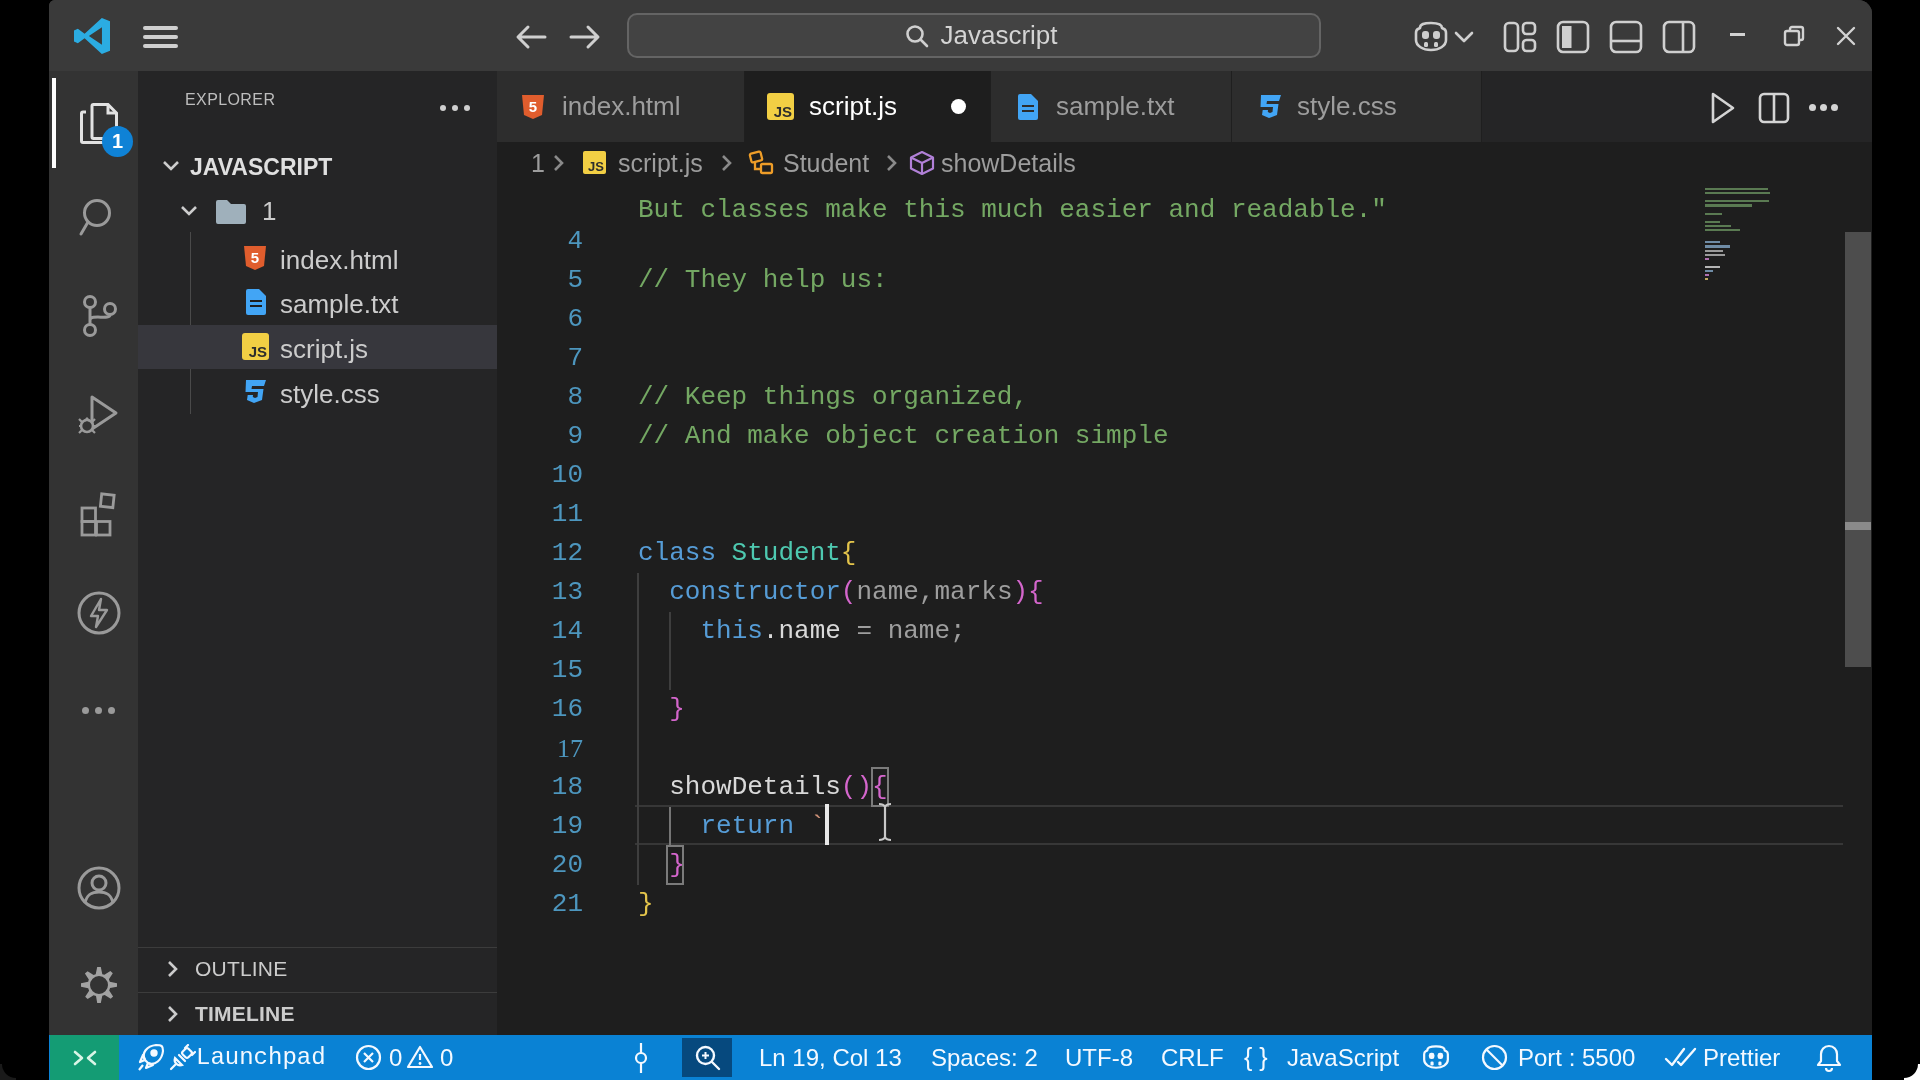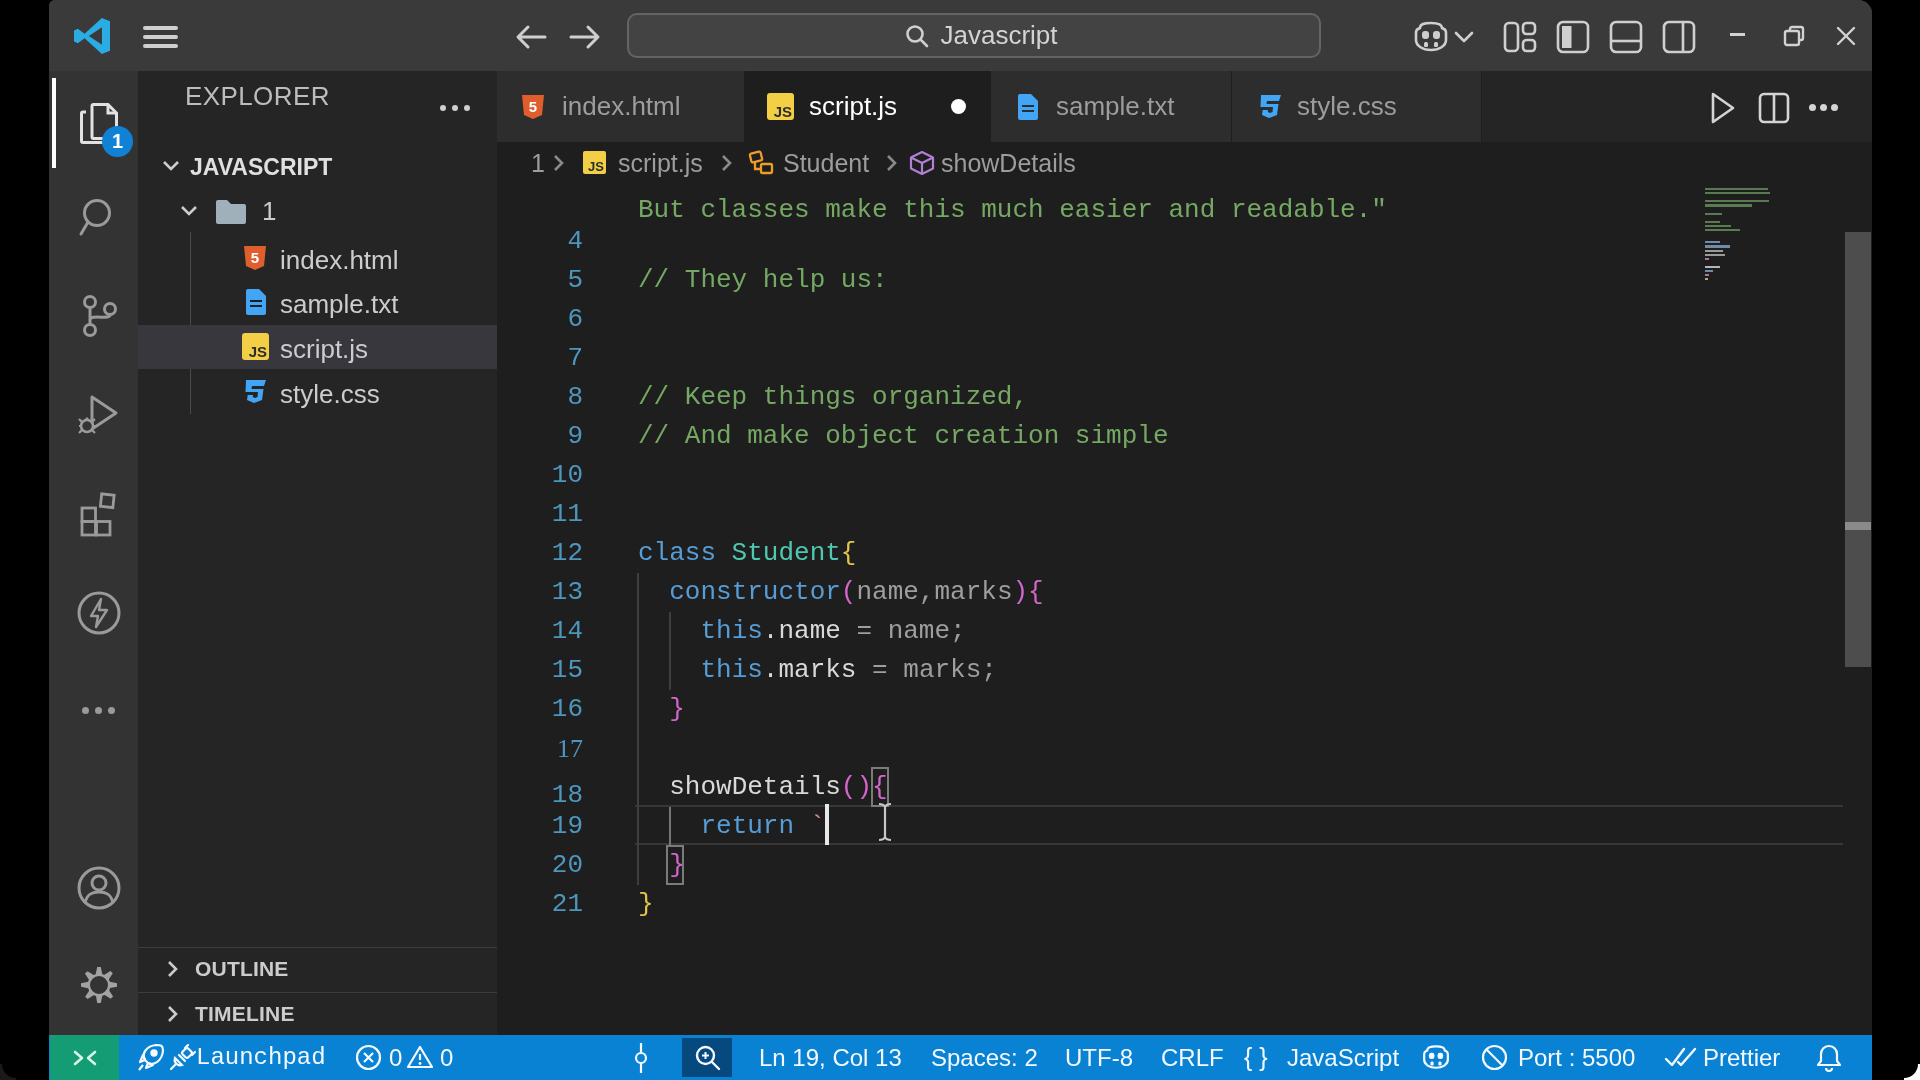--- a/index.html
+++ b/index.html
@@ -144,21 +144,21 @@
         <circle cx="24" cy="24" r="20" stroke="#9a9a9a" stroke-width="3" fill="none"></circle>
         <circle cx="24" cy="19" r="7" stroke="#9a9a9a" stroke-width="3" fill="none"></circle>
         <path d="M10 39 C12 30 17 28 24 28 C31 28 36 30 38 39" stroke="#9a9a9a" stroke-width="3" fill="none"></path>
       </svg>
       <svg class="aicon" style="top:890px;" viewBox="0 0 48 48">
         <path transform="scale(3)" fill="#a2a2a2" fill-rule="evenodd" d="M9.1 4.4L8.6 2H7.4l-.5 2.4-.7.3-2-1.3-.9.8 1.3 2-.2.7-2.4.5v1.2l2.4.5.3.8-1.3 2 .8.8 2-1.3.8.3.4 2.3h1.2l.5-2.4.8-.3 2 1.3.8-.8-1.3-2 .3-.8 2.3-.4V7.4l-2.4-.5-.3-.8 1.3-2-.8-.8-2 1.3-.7-.2zM8 11a3 3 0 110-6 3 3 0 010 6z"></path>
       </svg>
     </div>
     <div id="actind"></div>
     <div id="sidebar">
-      <div class="abs" style="left:47px;top:10px;font-size:26px;color:#bdbdbd;letter-spacing:0.4px;">EXPLORER</div>
+      <div class="abs" style="left:47px;top:20px;font-size:16px;color:#bdbdbd;letter-spacing:0.4px;">EXPLORER</div>
       <div class="abs" style="left:302px;top:34px;width:6px;height:6px;border-radius:50%;background:#cfcfcf;"></div>
       <div class="abs" style="left:314px;top:34px;width:6px;height:6px;border-radius:50%;background:#cfcfcf;"></div>
       <div class="abs" style="left:326px;top:34px;width:6px;height:6px;border-radius:50%;background:#cfcfcf;"></div>
       <svg class="abs" style="left:23px;top:87px;" width="20" height="16" viewBox="0 0 20 16">
         <path d="M3 4 L10 11 L17 4" stroke="#cccccc" stroke-width="2.6" fill="none"></path>
       </svg>
       <div class="abs" style="left:52px;top:83px;font-size:23px;font-weight:bold;color:#e0e0e0;">JAVASCRIPT</div>
       <svg class="abs" style="left:41px;top:132px;" width="20" height="16" viewBox="0 0 20 16">
         <path d="M3 4 L10 11 L17 4" stroke="#cccccc" stroke-width="2.6" fill="none"></path>
       </svg>
@@ -183,21 +183,21 @@
       </div>
       <div class="abs" style="left:142px;top:263px;font-size:26px;color:#cccccc;">script.js</div>
       <svg class="abs" style="left:104px;top:307px;" width="26" height="28" viewBox="0 0 26 28">
         <path d="M4 2 H24 L22 8 H10 L9.5 11 H21.5 L20 22 L12 25 L5 22 L5.7 17 H11 L10.8 19 L13 20 L15.5 19 L16 14 H3.5 Z" fill="#42a5f5"></path>
       </svg>
       <div class="abs" style="left:142px;top:308px;font-size:26px;color:#cccccc;">style.css</div>
       <div class="abs" style="left:0px;top:876px;width:359px;height:1px;background:#3c3c3c;"></div>
       <svg class="abs" style="left:27px;top:888px;" width="16" height="20" viewBox="0 0 16 20">
         <path d="M4 3 L11 10 L4 17" stroke="#cccccc" stroke-width="2.6" fill="none"></path>
       </svg>
-      <div class="abs" style="left:57px;top:886px;font-size:21px;font-weight:bold;color:#cccccc;letter-spacing:0.2px;">OUTLINE</div>
+      <div class="abs" style="left:57px;top:886px;font-size:21px;font-weight:normal;color:#cccccc;letter-spacing:0.2px;">OUTLINE</div>
       <div class="abs" style="left:0px;top:921px;width:359px;height:1px;background:#3c3c3c;"></div>
       <svg class="abs" style="left:27px;top:933px;" width="16" height="20" viewBox="0 0 16 20">
         <path d="M4 3 L11 10 L4 17" stroke="#cccccc" stroke-width="2.6" fill="none"></path>
       </svg>
       <div class="abs" style="left:57px;top:931px;font-size:21px;font-weight:bold;color:#cccccc;letter-spacing:0.2px;">TIMELINE</div>
     </div>
     <div id="tabsbar">
       <div class="tab" style="left:0;width:248px;">
         <svg style="margin-left:23px;" width="26" height="28" viewBox="0 0 26 28">
           <path d="M2 2 H24 L22 22 L13 26 L4 22 Z" fill="#e05d2d"></path>
@@ -285,25 +285,24 @@
       <div class="cl" style="top:234px;"><span class="c-com">// And make object creation simple</span></div>
       <div class="gut" style="top:273px;">10</div>
       <div class="gut" style="top:312px;">11</div>
       <div class="gut" style="top:351px;">12</div>
       <div class="cl" style="top:351px;"><span class="c-kw">class</span><span class="c-cls"> Student</span><span class="c-gold">{</span></div>
       <div class="gut" style="top:390px;">13</div>
       <div class="cl" style="top:390px;">  <span class="c-kw">constructor</span><span class="c-pink">(</span><span class="c-gray">name,marks</span><span class="c-pink">){</span></div>
       <div class="gut" style="top:429px;">14</div>
       <div class="cl" style="top:429px;">    <span class="c-kw">this</span><span class="c-wht">.name</span><span class="c-gray"> = name;</span></div>
       <div class="gut" style="top:468px;">15</div>
-      <div class="cl" style="top:468px;">    <span class="c-kw">this</span><span class="c-wht">.marks</span><span class="c-gray"> = marks;</span></div>
       <div class="gut" style="top:507px;">16</div>
       <div class="cl" style="top:507px;">  <span class="c-pink">}</span></div>
       <div class="gut" style="top:546px;font-family:Liberation Serif, serif;">17</div>
-      <div class="gut" style="top:585px;margin-top:8px;">18</div>
+      <div class="gut" style="top:585px;">18</div>
       <div class="cl" style="top:585px;">  <span class="c-wht">showDetails</span><span class="c-pink">(){</span></div>
       <div class="gut" style="top:624px;">19</div>
       <div class="cl" style="top:624px;">    <span class="c-kw">return</span><span class="c-str"> `</span></div>
       <div class="gut" style="top:663px;">20</div>
       <div class="cl" style="top:663px;">  <span class="c-pink">}</span></div>
       <div class="gut" style="top:702px;">21</div>
       <div class="cl" style="top:702px;"><span class="c-gold">}</span></div>
       <div class="abs" style="left:374px;top:584px;width:18px;height:40px;border:2px solid #7b7b7b;"></div>
       <div class="abs" style="left:169px;top:662px;width:18px;height:40px;border:2px solid #7b7b7b;"></div>
       <div class="abs" style="left:328px;top:621px;width:4px;height:41px;background:#e8e8e8;"></div>

